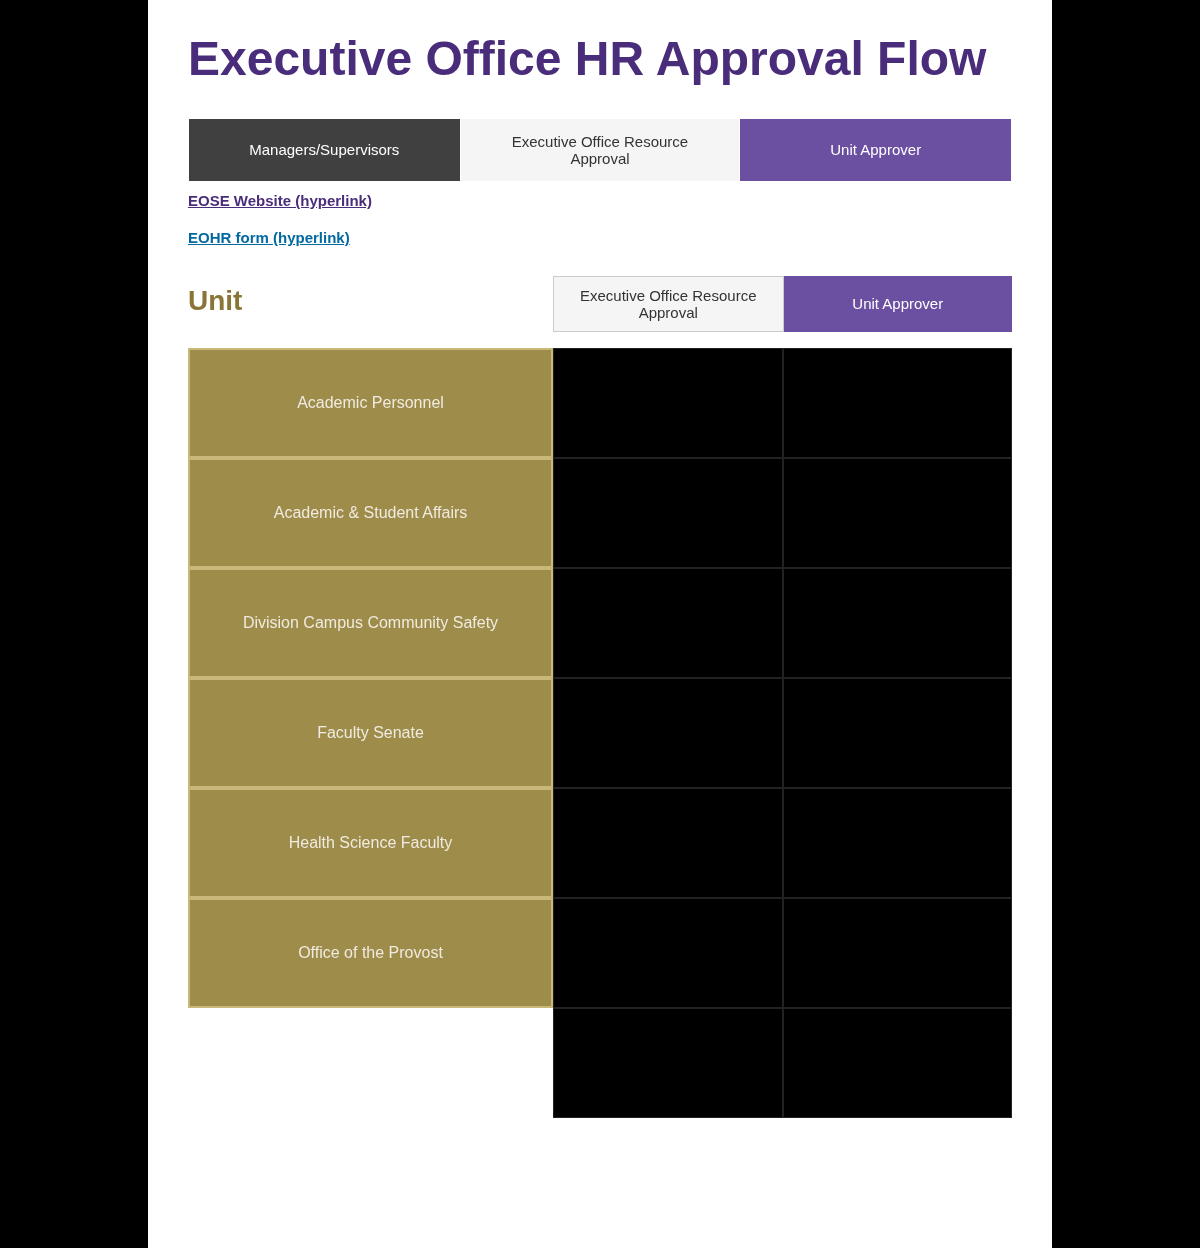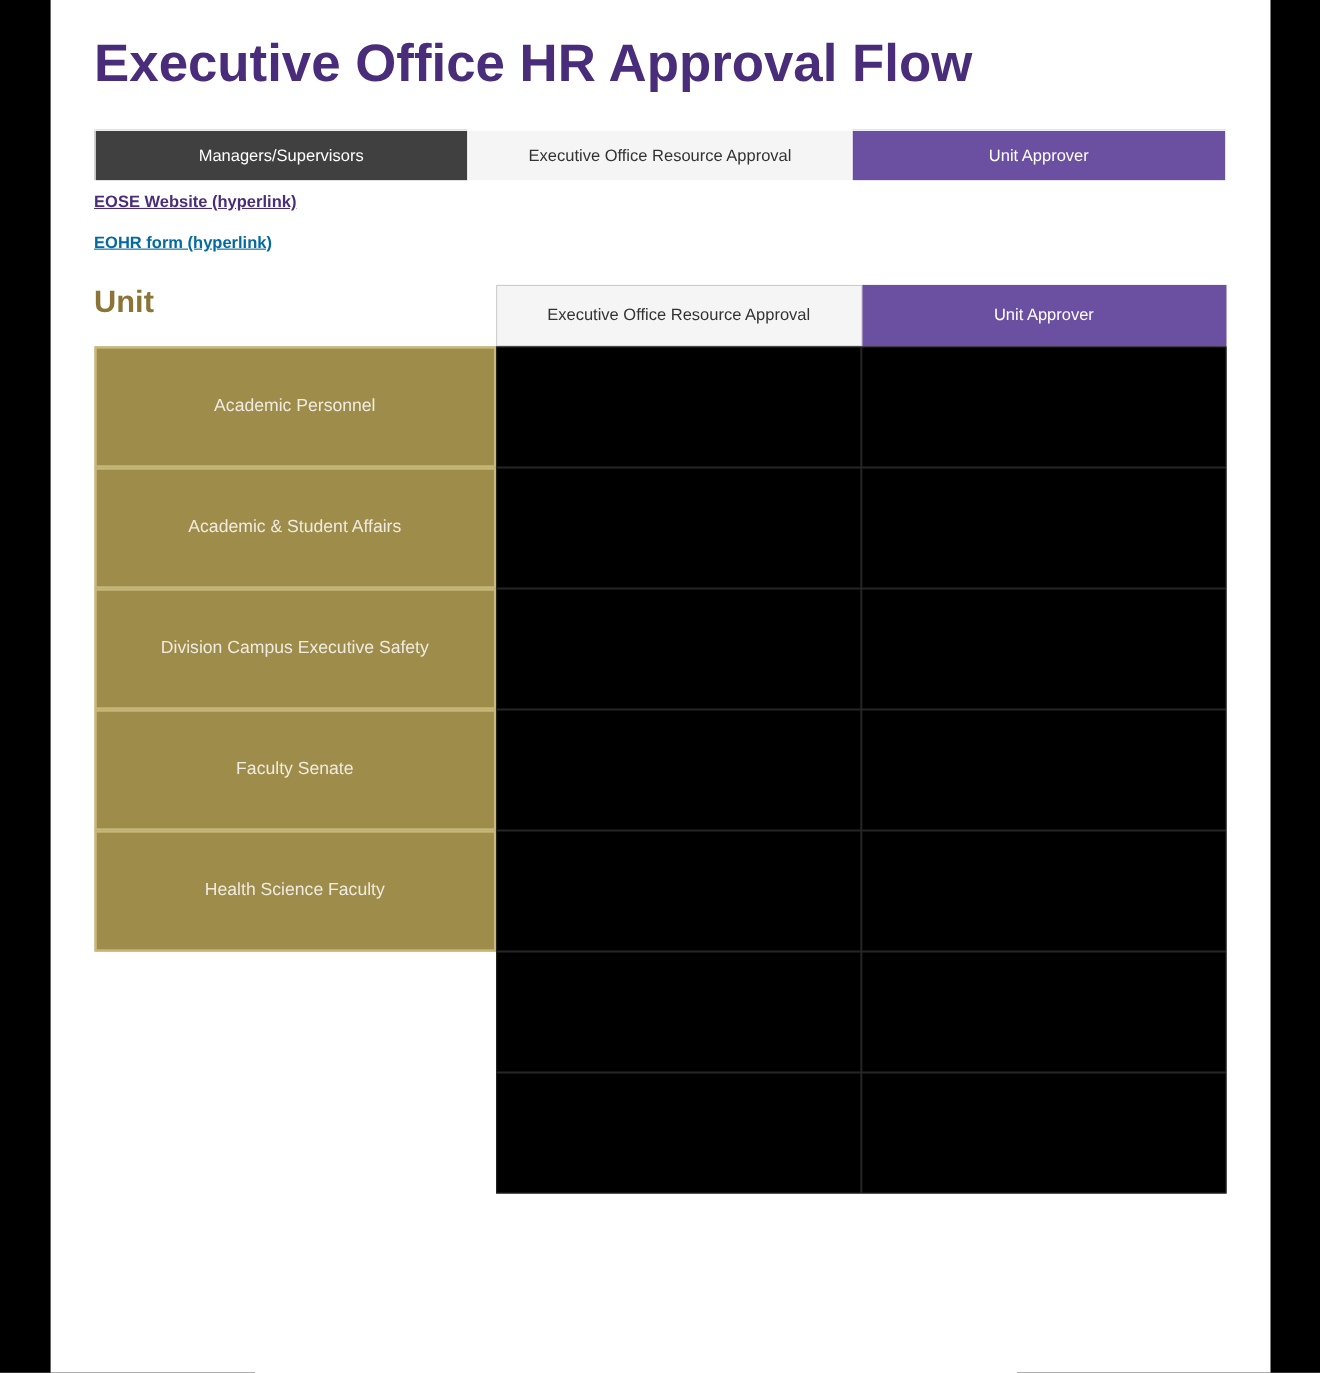--- a/index.html
+++ b/index.html
@@ -11,21 +11,21 @@
     body {
       background-color: #000000;
       font-family: Arial, sans-serif;
       width: 1200px;
       min-height: 1248px;
       position: relative;
     }
 
     .page-container {
       background-color: #ffffff;
-      width: 1109px;
+      width: 904px;
       margin: 0 auto;
       min-height: 1248px;
       padding: 30px 40px 40px 40px;
     }
 
     .page-title {
       color: #4a2d7a;
       font-size: 48px;
       font-weight: bold;
       margin-bottom: 30px;
@@ -182,39 +182,40 @@
     </tr>
   </tbody>
     </table>
 
   <a class="link-eose" href="#">EOSE Website (hyperlink)</a>
 
   <a class="link-eohr" href="#">EOHR form (hyperlink)</a>
 
   <div>
 
-    <div style="display: flex; align-items: flex-start; margin-bottom: 0;">
+    <div style="display: flex; align-items: center; margin-bottom: 16px;">
       <div style="width: 365px; flex-shrink: 0;">
         <div class="section-label-unit">Unit</div>
       </div>
       <div style="flex: 1; display: flex; height: 56px;">
         <div class="right-header-eo">Executive Office Resource Approval</div>
         <div class="right-header-unit">Unit Approver</div>
       </div>
     </div>
 
     <div class="main-table-wrapper">
 
       <div class="unit-column">
 
       <div class="unit-cell">Academic Personnel</div>
           <div class="unit-cell">Academic &amp; Student Affairs</div>
-          <div class="unit-cell">Division Campus Executive Safety</div>
+          <div class="unit-cell">Division Campus Community Safety</div>
           <div class="unit-cell">Faculty Senate</div>
           <div class="unit-cell">Health Science Faculty</div>
+          <div class="unit-cell">Office of the Provost</div>
         </div>
 
       <div class="right-columns">
 
       <div class="data-row">
             <div class="data-cell-eo"></div>
             <div class="data-cell-unit"></div>
           </div>
           <div class="data-row">
             <div class="data-cell-eo"></div>

